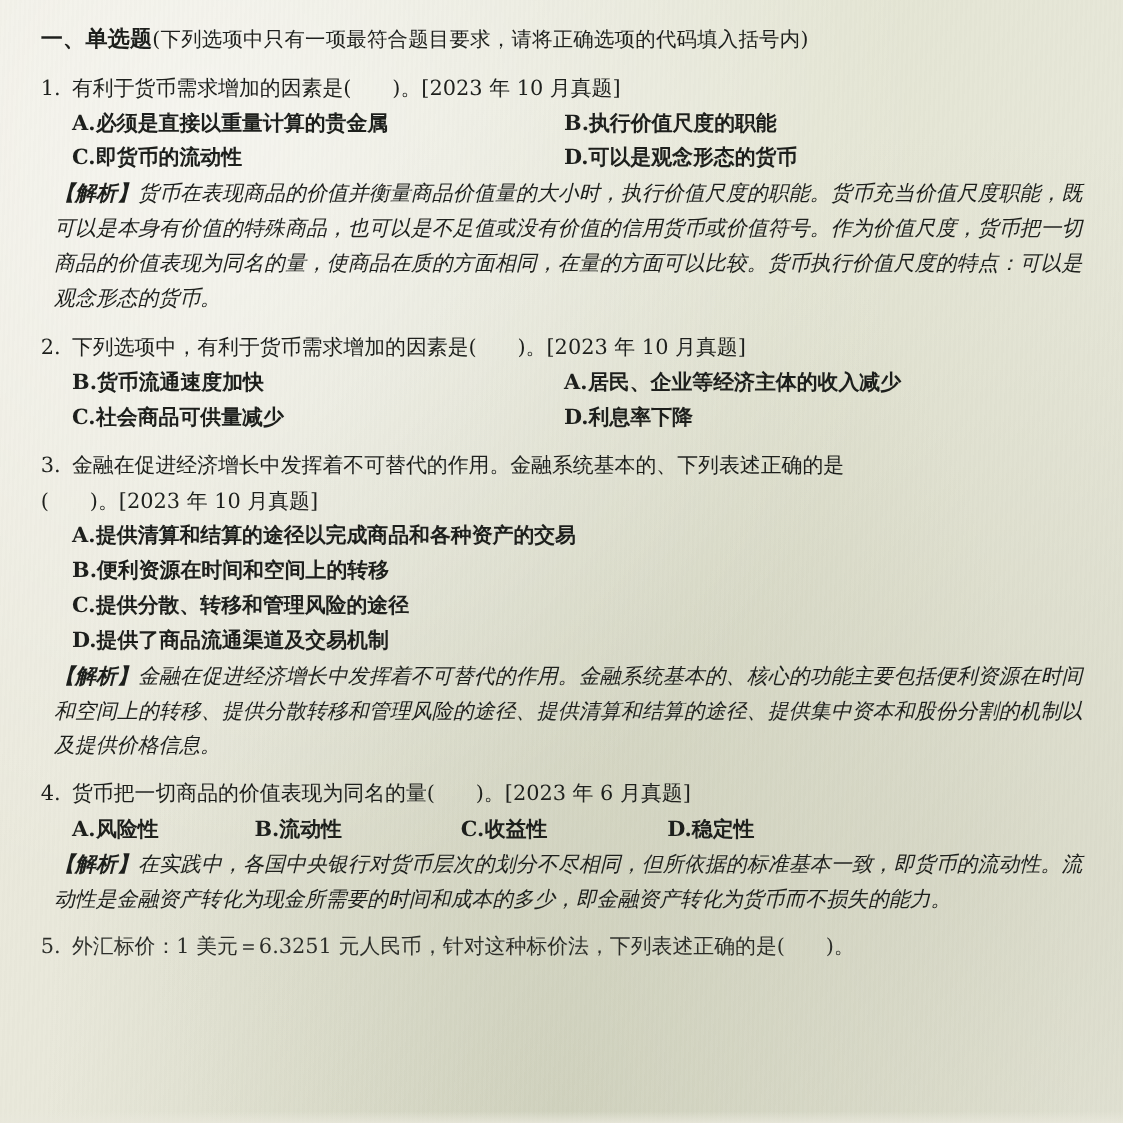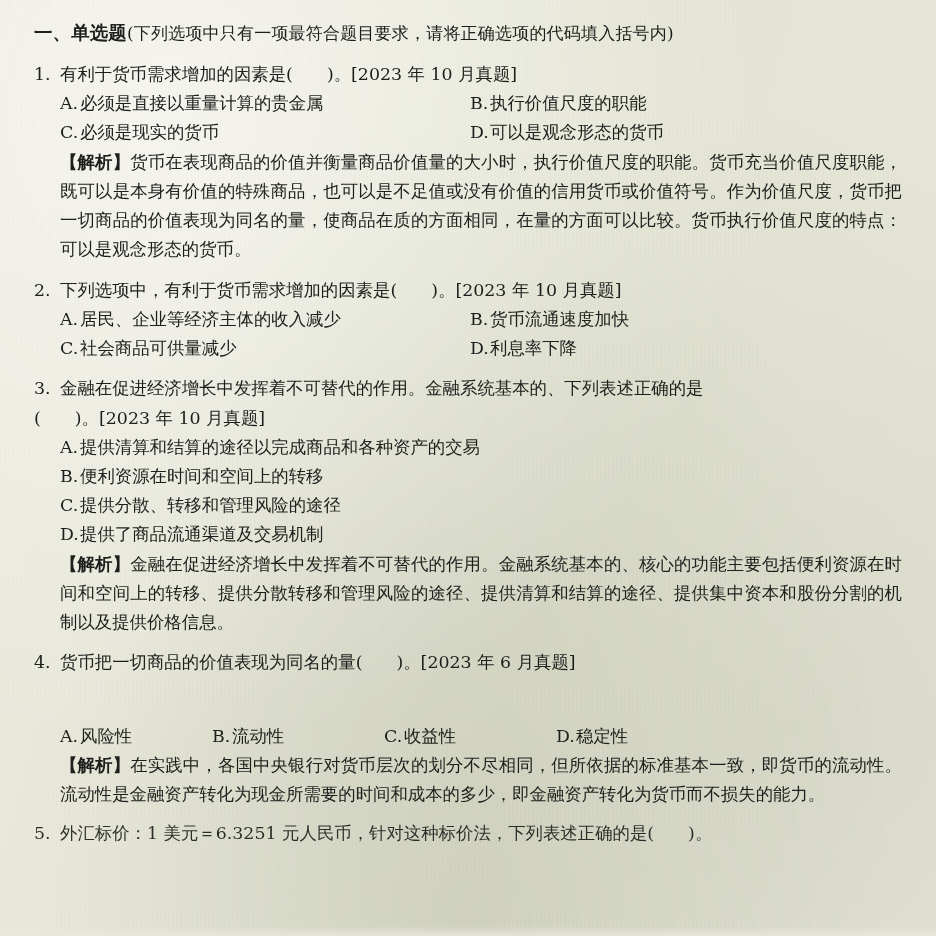--- a/index.html
+++ b/index.html
@@ -70,32 +70,34 @@
     flex: 1 1 auto;
   }
   .opts {
     margin-left: 26px;
   }
   .opts-row {
     display: flex;
   }
   .opt {
     white-space: nowrap;
+    font-weight: bold;
   }
   .opt .tag {
     display: inline-block;
     min-width: 20px;
   }
   .two-col .opt:first-child { width: 410px; }
-  .four-col .opt { width: 172px; margin-top: 44px; }
+  .four-col .opt { width: 172px; }
   .four-col .opt:first-child { width: 152px; }
   .opt-block .opt { display: block; width: auto; }
   .analysis {
-    margin-left: 26px;
+    margin-left: 11px;
     text-align: justify;
+    font-style: italic;
   }
   .analysis .lbl {
     font-weight: bold;
   }
   .bracket-gap {
     display: inline-block;
     min-width: 34px;
   }
   .cut-row {
     margin-top: 10px;
@@ -126,36 +128,36 @@
       <div class="q-stem">
         <span class="q-num">1.</span>
         <span class="q-text"><span>有利于货币需求增加的因素是(</span><span class="bracket-gap"></span><span>)。[2023 年 10 月真题]</span></span>
       </div>
       <div class="opts">
         <div class="opts-row two-col">
           <span class="opt"><span class="tag">A.</span><span>必须是直接以重量计算的贵金属</span></span>
           <span class="opt"><span class="tag">B.</span><span>执行价值尺度的职能</span></span>
         </div>
         <div class="opts-row two-col">
-          <span class="opt"><span class="tag">C.</span><span>必须是现实的货币</span></span>
+          <span class="opt"><span class="tag">C.</span><span>即货币的流动性</span></span>
           <span class="opt"><span class="tag">D.</span><span>可以是观念形态的货币</span></span>
         </div>
       </div>
       <div class="analysis"><span class="lbl">【解析】</span><span>货币在表现商品的价值并衡量商品价值量的大小时，执行价值尺度的职能。货币充当价值尺度职能，既可以是本身有价值的特殊商品，也可以是不足值或没有价值的信用货币或价值符号。作为价值尺度，货币把一切商品的价值表现为同名的量，使商品在质的方面相同，在量的方面可以比较。货币执行价值尺度的特点：可以是观念形态的货币。</span></div>
     </div>
 
     <div class="q">
       <div class="q-stem">
         <span class="q-num">2.</span>
         <span class="q-text"><span>下列选项中，有利于货币需求增加的因素是(</span><span class="bracket-gap"></span><span>)。[2023 年 10 月真题]</span></span>
       </div>
       <div class="opts">
         <div class="opts-row two-col">
+          <span class="opt"><span class="tag">B.</span><span>货币流通速度加快</span></span>
           <span class="opt"><span class="tag">A.</span><span>居民、企业等经济主体的收入减少</span></span>
-          <span class="opt"><span class="tag">B.</span><span>货币流通速度加快</span></span>
         </div>
         <div class="opts-row two-col">
           <span class="opt"><span class="tag">C.</span><span>社会商品可供量减少</span></span>
           <span class="opt"><span class="tag">D.</span><span>利息率下降</span></span>
         </div>
       </div>
     </div>
 
     <div class="q">
       <div class="q-stem">

